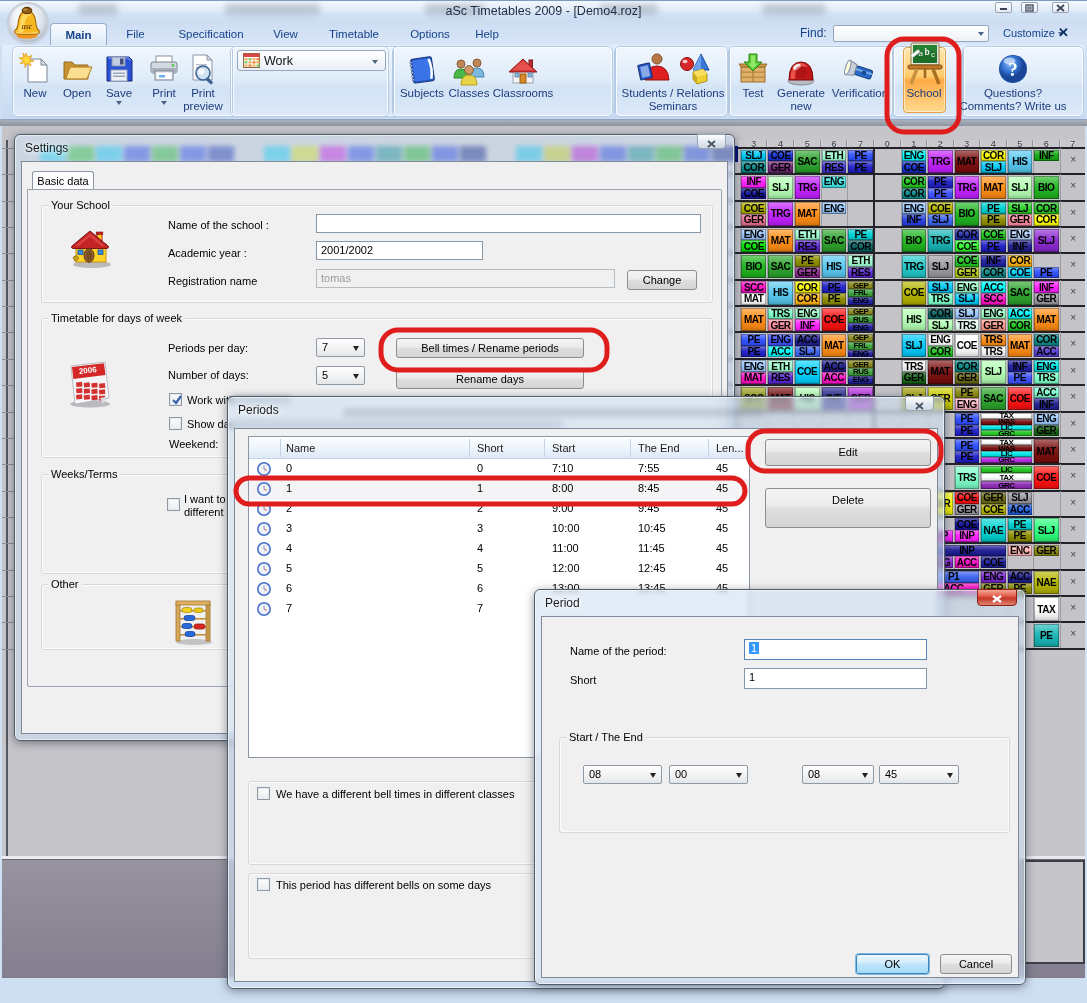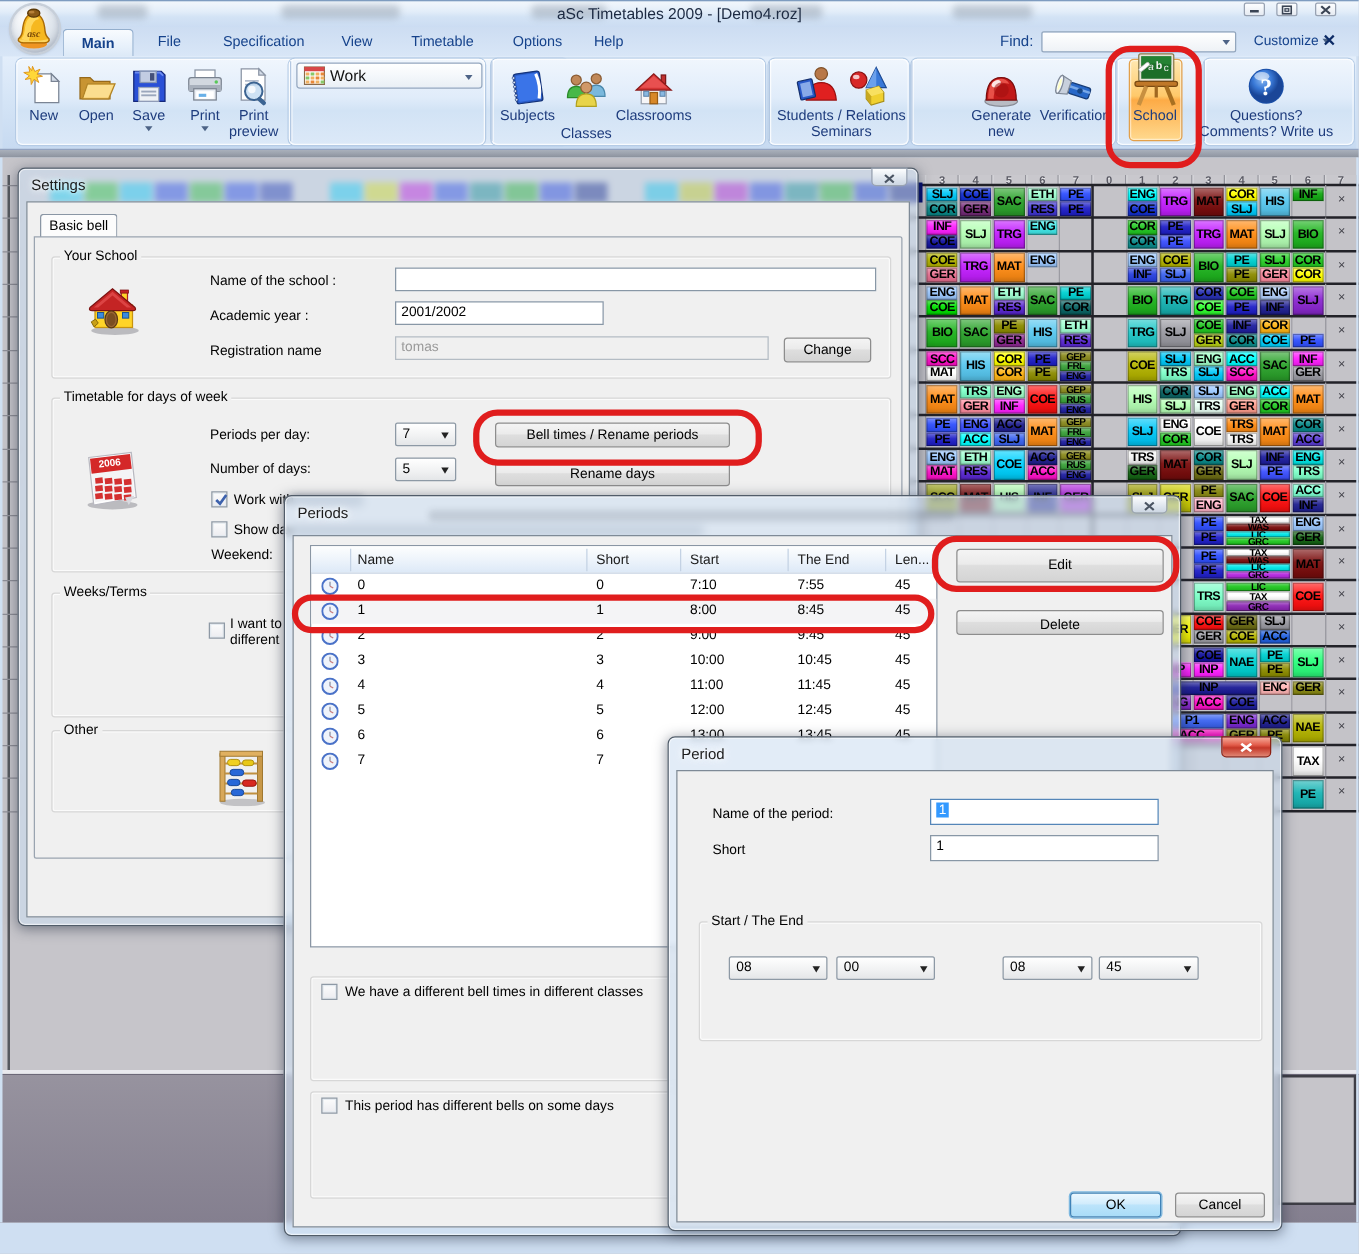--- a/index.html
+++ b/index.html
@@ -331,21 +331,21 @@
         <div style="position:relative;margin:4px auto 0;height:37px;display:flex;align-items:flex-end;justify-content:center">
           <svg width="36" height="30" viewBox="0 0 36 30">
     <circle cx="10" cy="8" r="4" fill="#c08858" stroke="#8a5c34"></circle>
     <path d="M3,22 q0,-9 7,-9 q7,0 7,9 z" fill="#48b848" stroke="#2a8a2a"></path>
     <circle cx="26" cy="7" r="4" fill="#c08858" stroke="#8a5c34"></circle>
     <path d="M19,21 q0,-9 7,-9 q7,0 7,9 z" fill="#7ab8dc" stroke="#4a88ac"></path>
     <circle cx="18" cy="14" r="4.4" fill="#d09868" stroke="#8a5c34"></circle>
     <path d="M10,29 q0,-10 8,-10 q8,0 8,10 z" fill="#e8d44a" stroke="#b0a020"></path>
   </svg>
         </div>
-        <div class="rbtn-label" style="position:relative;margin-top:15px;line-height:13px">
+        <div class="rbtn-label" style="position:relative;margin-top:1px;line-height:13px">
           <div>Classes</div>
         </div>
       </div>
       <div class="abs" style="left:451px;top:0;width:140px;height:70px;text-align:center">
         <div style="position:relative;margin:4px auto 0;height:37px;display:flex;align-items:flex-end;justify-content:center">
           <svg width="36" height="30" viewBox="0 0 36 30">
     <rect x="8" y="14" width="20" height="13" fill="#f6f6f8" stroke="#9aa2ae"></rect>
     <rect x="24" y="4" width="3.5" height="7" fill="#c03030" stroke="#7c1818"></rect>
     <path d="M4,16 L18,3 L32,16 Z" fill="#d43434" stroke="#8a1a1a"></path>
     <path d="M7,14.2 L18,4.8 L29,14.2 Z" fill="#e85050"></path>
@@ -372,20 +372,36 @@
     <g transform="translate(56,16)">
               <path d="M2,4 L12,1 L16,6 L16,13 L6,16 L2,11 Z" fill="#f0d030" stroke="#a8901a"></path>
               <path d="M2,4 L12,1 L16,6 L6,9 Z" fill="#f8e060"></path>
               <path d="M2,4 L6,9 L6,16 L2,11 Z" fill="#c8a820"></path>
             </g>
   </svg>
         </div>
         <div class="rbtn-label" style="position:relative;margin-top:1px;line-height:13px">
           <div>Students / Relations</div>
           <div>Seminars</div>
+        </div>
+      </div>
+      <div class="abs" style="left:681px;top:0;width:140px;height:70px;text-align:center">
+        <div style="position:relative;margin:4px auto 0;height:37px;display:flex;align-items:flex-end;justify-content:center">
+          <svg width="34" height="34" viewBox="0 0 34 34">
+    <rect x="5" y="15" width="24" height="15" fill="#e0b06a" stroke="#9a6c2a"></rect>
+    <path d="M5,15 h24 l2,-3 h-28 z" fill="#c89448" stroke="#9a6c2a"></path>
+    <rect x="5" y="19.5" width="24" height="1.2" fill="#b0843c"></rect>
+    <rect x="5" y="24.5" width="24" height="1.2" fill="#b0843c"></rect>
+    <rect x="16.3" y="15" width="1.4" height="15" fill="#b0843c"></rect>
+    <path d="M13,2 h8 v8 h5 l-9,9 -9,-9 h5 z" fill="#58c838" stroke="#2a8a14"></path>
+    <path d="M15,3.5 h4 v8 h2.8 l-4.8,5 -4.8,-5 h2.8 z" fill="#90e868"></path>
+  </svg>
+        </div>
+        <div class="rbtn-label" style="position:relative;margin-top:1px;line-height:13px">
+          <div>Test</div>
         </div>
       </div>
       <div class="abs" style="left:729px;top:0;width:140px;height:70px;text-align:center">
         <div style="position:relative;margin:4px auto 0;height:37px;display:flex;align-items:flex-end;justify-content:center">
           <svg width="34" height="32" viewBox="0 0 34 32">
     <ellipse cx="17" cy="27" rx="13" ry="4" fill="#b8bcc4" stroke="#888c96"></ellipse>
     <path d="M5,26 q0,-18 12,-18 q12,0 12,18 z" fill="#c01818" stroke="#7a0c0c"></path>
     <path d="M6.5,25 q0,-16 10.5,-16 q4,0 6.5,4 q-8,-2 -11,5 q-2,4.5 -1.5,7 z" fill="#e85048"></path>
     <ellipse cx="13" cy="13" rx="4" ry="2.6" transform="rotate(-28 13 13)" fill="rgba(255,255,255,.85)"></ellipse>
     <circle cx="17" cy="18" r="6" fill="rgba(160,16,16,.55)"></circle>
@@ -1087,21 +1103,21 @@
     </div>
 
 
   <div class="dialog" id="dlg-settings" style="left:14px;top:134px;width:721px;height:607px">
     <div class="dlg-title">Settings</div>
     <div class="dlg-x" style="right:8px;top:-1px"><svg width="11" height="9">
           <path d="M2,1 L9,7 M9,1 L2,7" stroke="#4a5462" stroke-width="1.8"></path>
         </svg></div>
     <div class="dlg-client" style="left:6px;top:26px;right:6px;bottom:6px">
 
-      <div class="abs" style="left:10px;top:9px;width:62px;height:19px;background:#fcfcfc;border:1px solid #8a96a4;border-bottom:none;border-radius:3px 3px 0 0;font-size:11px;text-align:center;line-height:18px">Basic bell</div>
+      <div class="abs" style="left:10px;top:9px;width:62px;height:19px;background:#fcfcfc;border:1px solid #8a96a4;border-bottom:none;border-radius:3px 3px 0 0;font-size:11px;text-align:center;line-height:18px">Basic data</div>
       <div class="abs" style="left:5px;top:27px;right:5px;bottom:46px;background:#f0f0f0;border:1px solid #9aa4b0;border-radius:0 2px 2px 2px"></div>
 
       <div class="groupbox" style="left:19px;top:43px;width:672px;height:98px"></div>
       <div class="grouplabel" style="left:26px;top:37px">Your School</div>
       <div class="abs" style="left:42px;top:66px"><svg width="52" height="40" viewBox="0 0 52 40">
     <ellipse cx="28" cy="36.5" rx="19" ry="3.4" fill="rgba(90,90,100,.35)"></ellipse>
     <rect x="12" y="16" width="30" height="18" fill="#ffd428" stroke="#c89410" stroke-width="1"></rect>
     <rect x="33" y="5" width="5" height="8" fill="#ffd428" stroke="#b02020"></rect>
     <rect x="32.2" y="4" width="6.6" height="2.5" fill="#c42424" stroke="#7c1212" stroke-width=".6"></rect>
     <path d="M8,18 L26,3 L44,18 Q45.5,20.5 42,20.5 L10,20.5 Q6.5,20.5 8,18 Z" fill="#c42424" stroke="#7c1212" stroke-width="1"></path>
@@ -1301,21 +1317,21 @@
   </svg></span>
               <span class="pv" style="left: 37px;">7</span>
               <span class="pv" style="left: 228px;">7</span>
               <span class="pv" style="left: 303px;"></span>
               <span class="pv" style="left: 389px;"></span>
               <span class="pv" style="left: 467px;"></span>
             </div>
           </div>
       </div>
       <div class="dbtn" style="left:530px;top:10px;width:166px;height:27px;line-height:25px">Edit</div>
-      <div class="dbtn" style="left:530px;top:59px;width:166px;height:20px;line-height:22px">Delete</div>
+      <div class="dbtn" style="left:530px;top:59px;width:166px;height:40px;line-height:22px">Delete</div>
       <div class="groupbox" style="left:13px;top:352px;width:683px;height:84px"></div>
       <div class="dcheck" style="left:22px;top:358px"></div>
       <div class="dlabel" style="left:41px;top:359px">We have a different bell times in different classes</div>
       <div class="groupbox" style="left:13px;top:444px;width:683px;height:86px"></div>
       <div class="dcheck" style="left:22px;top:449px"></div>
       <div class="dlabel" style="left:41px;top:450px">This period has different bells on some days</div>
     </div>
   </div>
 
   <div class="dialog" id="dlg-period" style="left:534px;top:589px;width:492px;height:396px">

